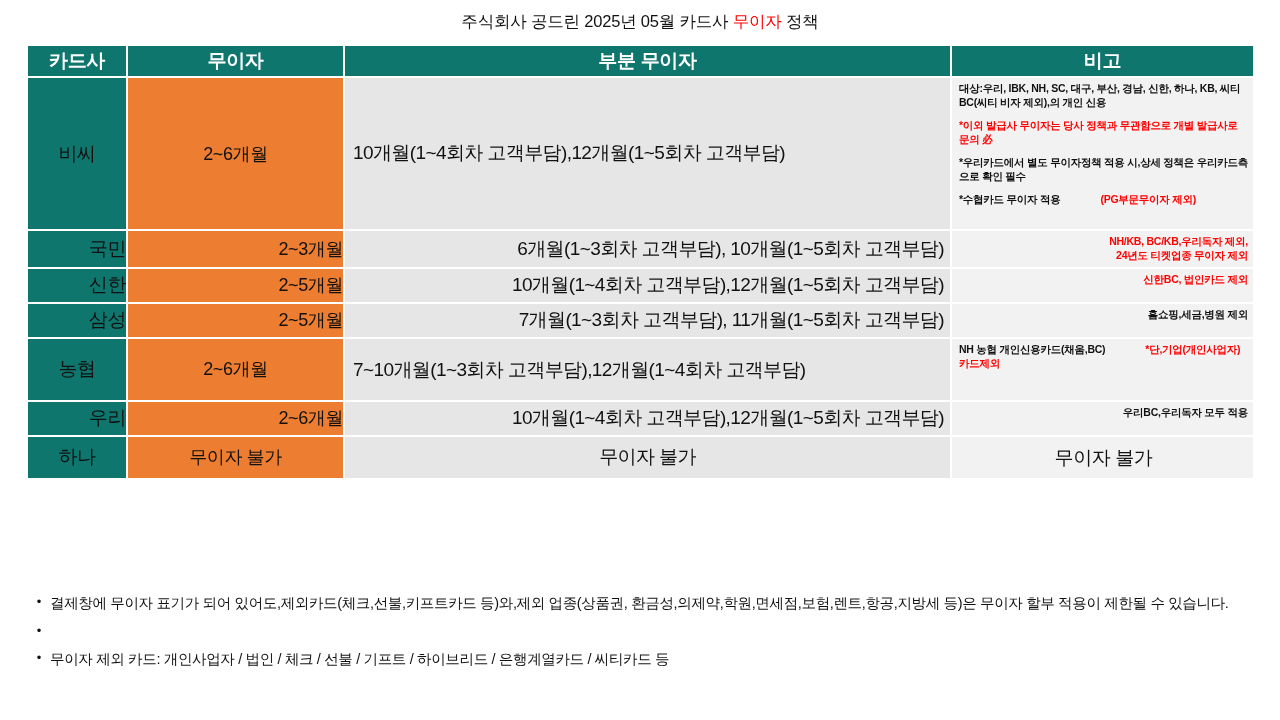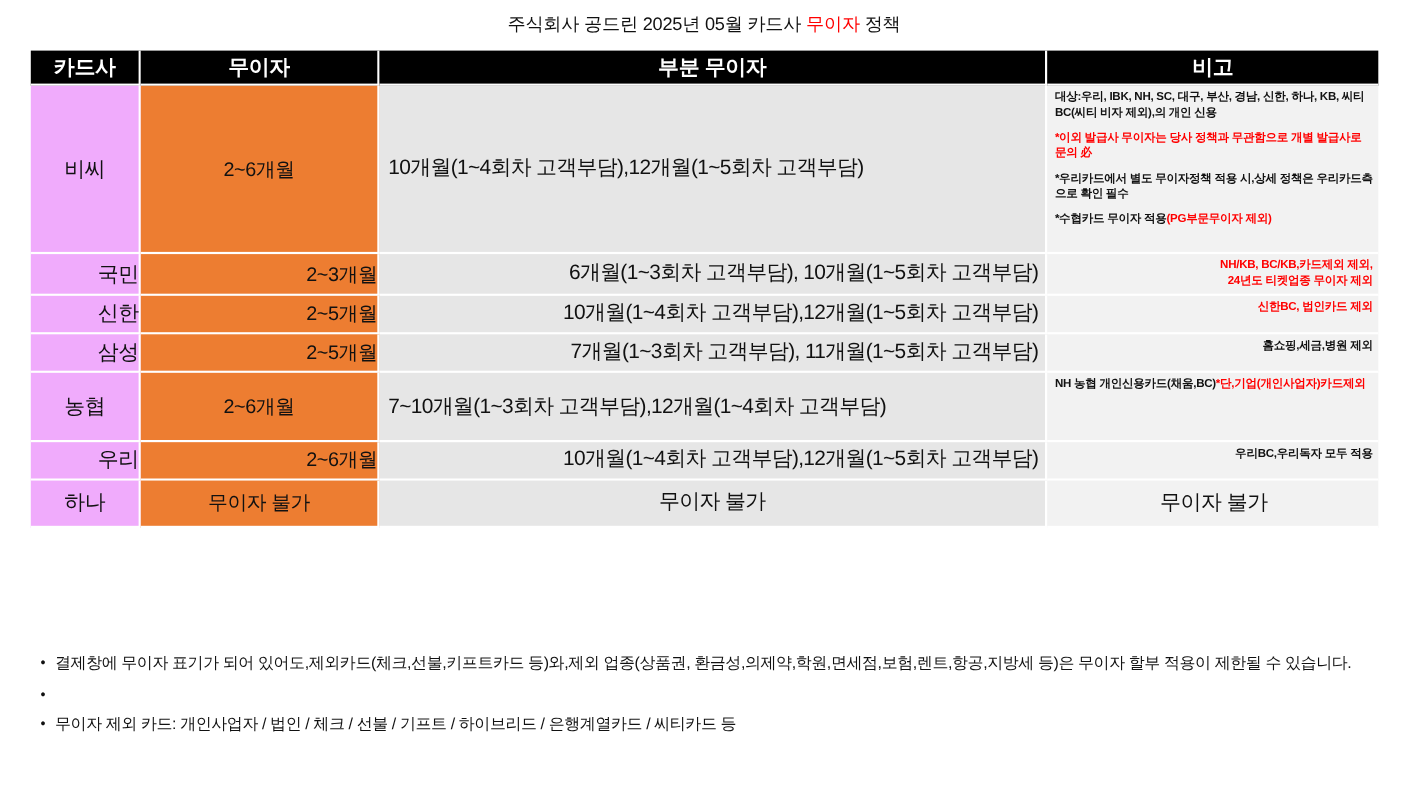--- a/index.html
+++ b/index.html
@@ -48,38 +48,38 @@
     padding: 0;
     vertical-align: middle;
     border-right: 2px solid #ffffff;
     border-bottom: 2px solid #ffffff;
     box-sizing: border-box;
   }
   .tbl tr > *:last-child { border-right: none; }
 
   
   thead th {
-    background: #000000;
+    background: #0f766e;
     color: #ffffff;
     font-size: 19px;
     font-weight: bold;
     height: 32px;
     text-align: center;
     letter-spacing: -0.3px;
   }
 
   
   .c-issuer { width: 100px; }
   .c-free   { width: 217px; }
   .c-part   { width: 607px; }
   .c-note   { width: 301px; }
 
   
   td.issuer {
-    background: #f0abfc;
+    background: #0f766e;
     text-align: center;
     font-size: 19px;
     color: #111111;
     letter-spacing: -0.4px;
   }
   td.free {
     background: #ED7D31;
     text-align: center;
     font-size: 18px;
     color: #111111;
@@ -104,21 +104,21 @@
     line-height: 1.33;
     letter-spacing: -0.25px;
   }
   td.note.center-note {
     text-align: center;
     vertical-align: middle;
     font-size: 19px;
     font-weight: normal;
     letter-spacing: -0.4px;
   }
-  .note .red { color: #FF0000; }
+  .note .red { color: #FF0000; padding-left: 40px; }
   .note p { margin: 0 0 9px 0; }
   .note p:last-child { margin-bottom: 0; }
 
   
   tr.r-bc td      { height: 153px; }
   tr.r-std td     { height: 35px; text-align: right; }
   tr.r-nh td      { height: 63px; }
   tr.r-hana td    { height: 43px; }
 
   tr.r-nh td.part { line-height: 1.22; padding-top: 1px; }
@@ -184,21 +184,21 @@
             <p><span style="color: rgb(255, 0, 0);">*이외 발급사 무이자는 당사 정책과 무관함으로 개별 발급사로 문의 必</span></p>
             <p><span style="color: rgb(17, 17, 17);">*우리카드에서 별도 무이자정책 적용 시,상세 정책은 우리카드측으로 확인 필수</span></p>
             <p><span style="color: rgb(17, 17, 17);">*수협카드 무이자 적용</span><span class="red">(PG부문무이자 제외)</span></p>
           </td>
         </tr>
         <tr class="r-std">
           <td class="issuer">국민</td>
           <td class="free">2~3개월</td>
           <td class="part">6개월(1~3회차 고객부담), 10개월(1~5회차 고객부담)</td>
           <td class="note">
-            <p><span style="color: rgb(255, 0, 0);">NH/KB, BC/KB,카드제외 제외,</span><br><span style="color: rgb(255, 0, 0);">24년도 티켓업종 무이자 제외</span></p>
+            <p><span style="color: rgb(255, 0, 0);">NH/KB, BC/KB,우리독자 제외,</span><br><span style="color: rgb(255, 0, 0);">24년도 티켓업종 무이자 제외</span></p>
           </td>
         </tr>
         <tr class="r-std">
           <td class="issuer">신한</td>
           <td class="free">2~5개월</td>
           <td class="part">10개월(1~4회차 고객부담),12개월(1~5회차 고객부담)</td>
           <td class="note">
             <p><span style="color: rgb(255, 0, 0);">신한BC, 법인카드 제외</span></p>
           </td>
         </tr>

